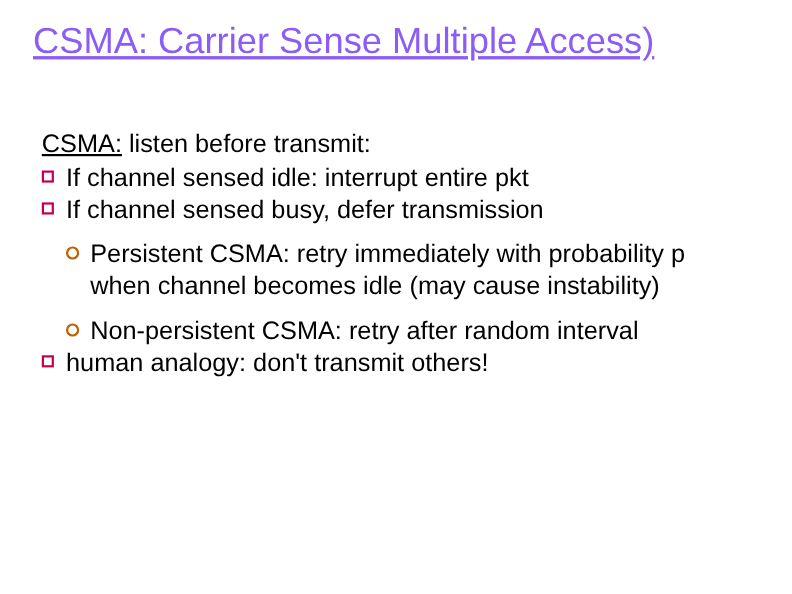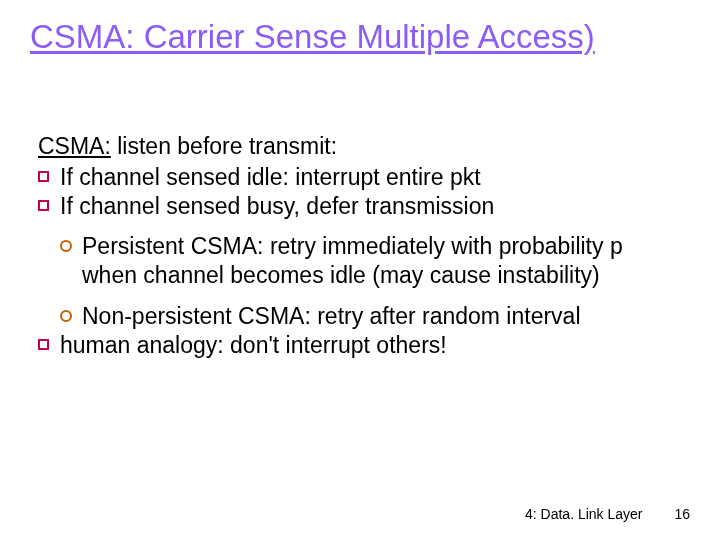--- a/index.html
+++ b/index.html
@@ -25,21 +25,21 @@
     font-size: 33px;
     font-weight: 400;
     color: #8b5cf6;
     text-decoration: underline;
     text-underline-offset: 3px;
     letter-spacing: 0px;
   }
   .body {
     position: absolute;
     left: 38px;
-    top: 132px;
+    top: 116px;
     width: 640px;
     font-size: 23px;
     line-height: 1.25;
   }
   .lead {
     margin-bottom: 2px;
   }
   .underline { text-decoration: underline; text-underline-offset: 2px; }
   .l1 {
     position: relative;
@@ -104,22 +104,18 @@
 
     <div class="l2">
       <span>Persistent CSMA: retry immediately with probability p when channel becomes idle (may cause instability)</span>
     </div>
 
     <div class="l2">
       <span>Non-persistent CSMA: retry after random interval</span>
     </div>
 
     <div class="l1">
-      <span>human analogy: don't interrupt others!</span>
+      <span>human analogy: don't transmit others!</span>
     </div>
   </div>
 
-  <div class="footer">
-    <span class="chap">4: Data. Link Layer</span>
-    <span>16</span>
-  </div>
 
 </div>
 
 </body></html>

